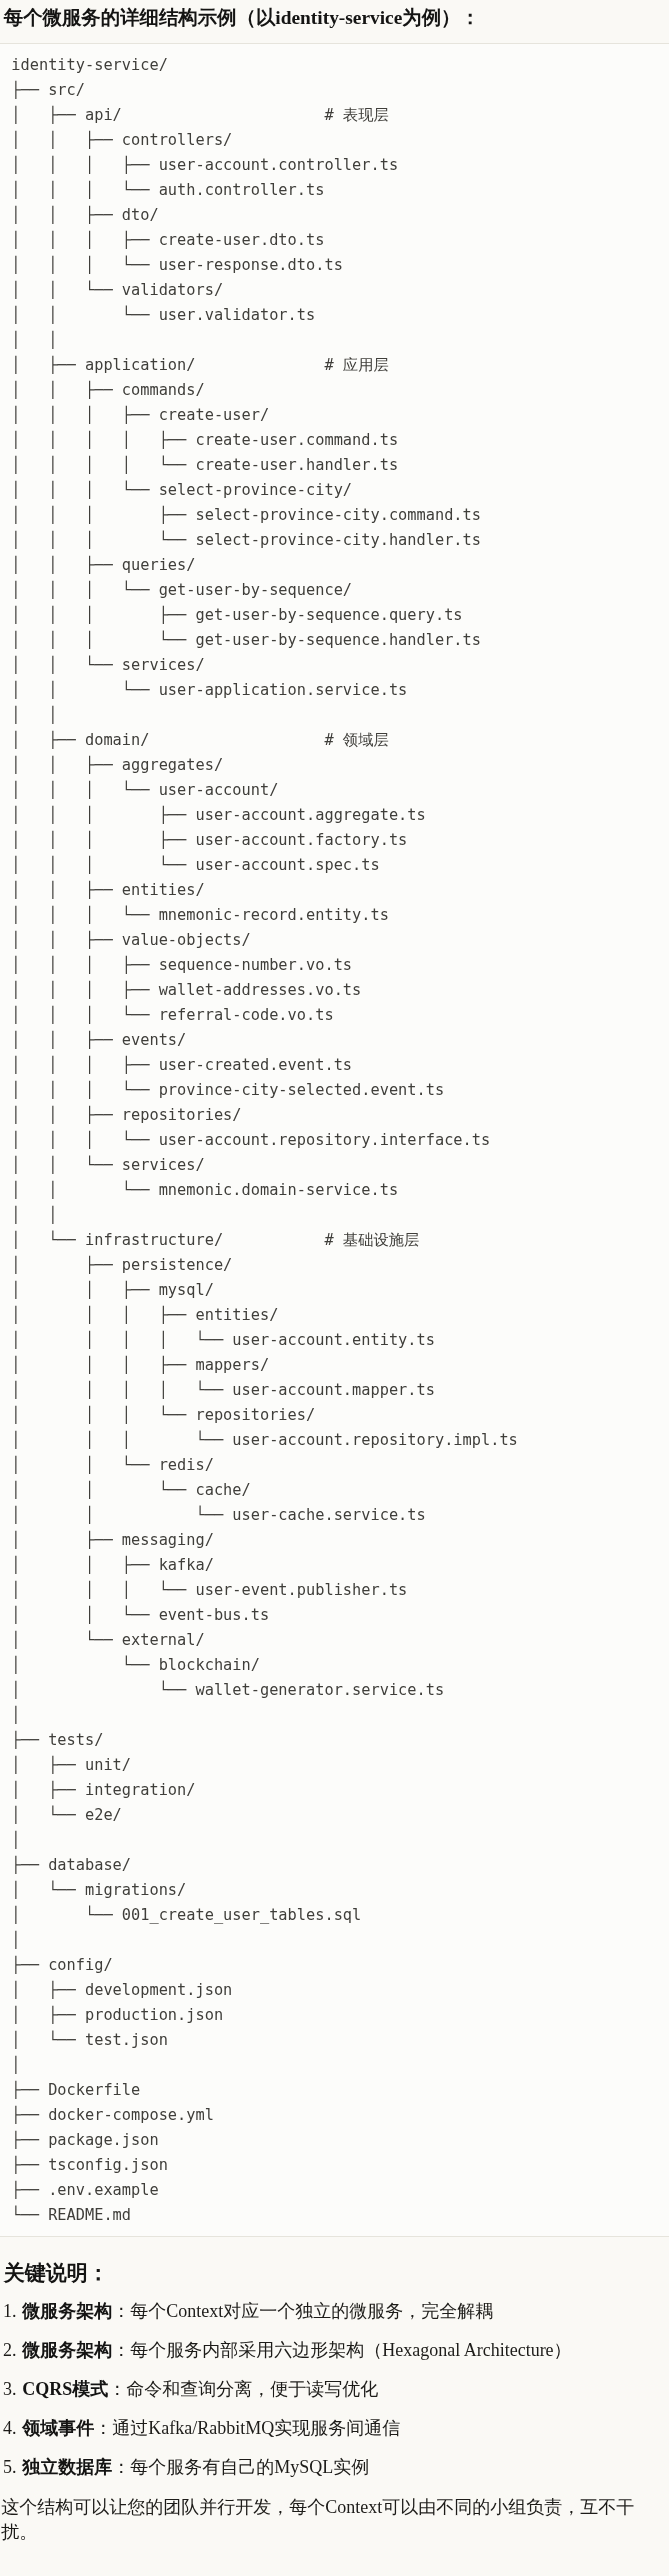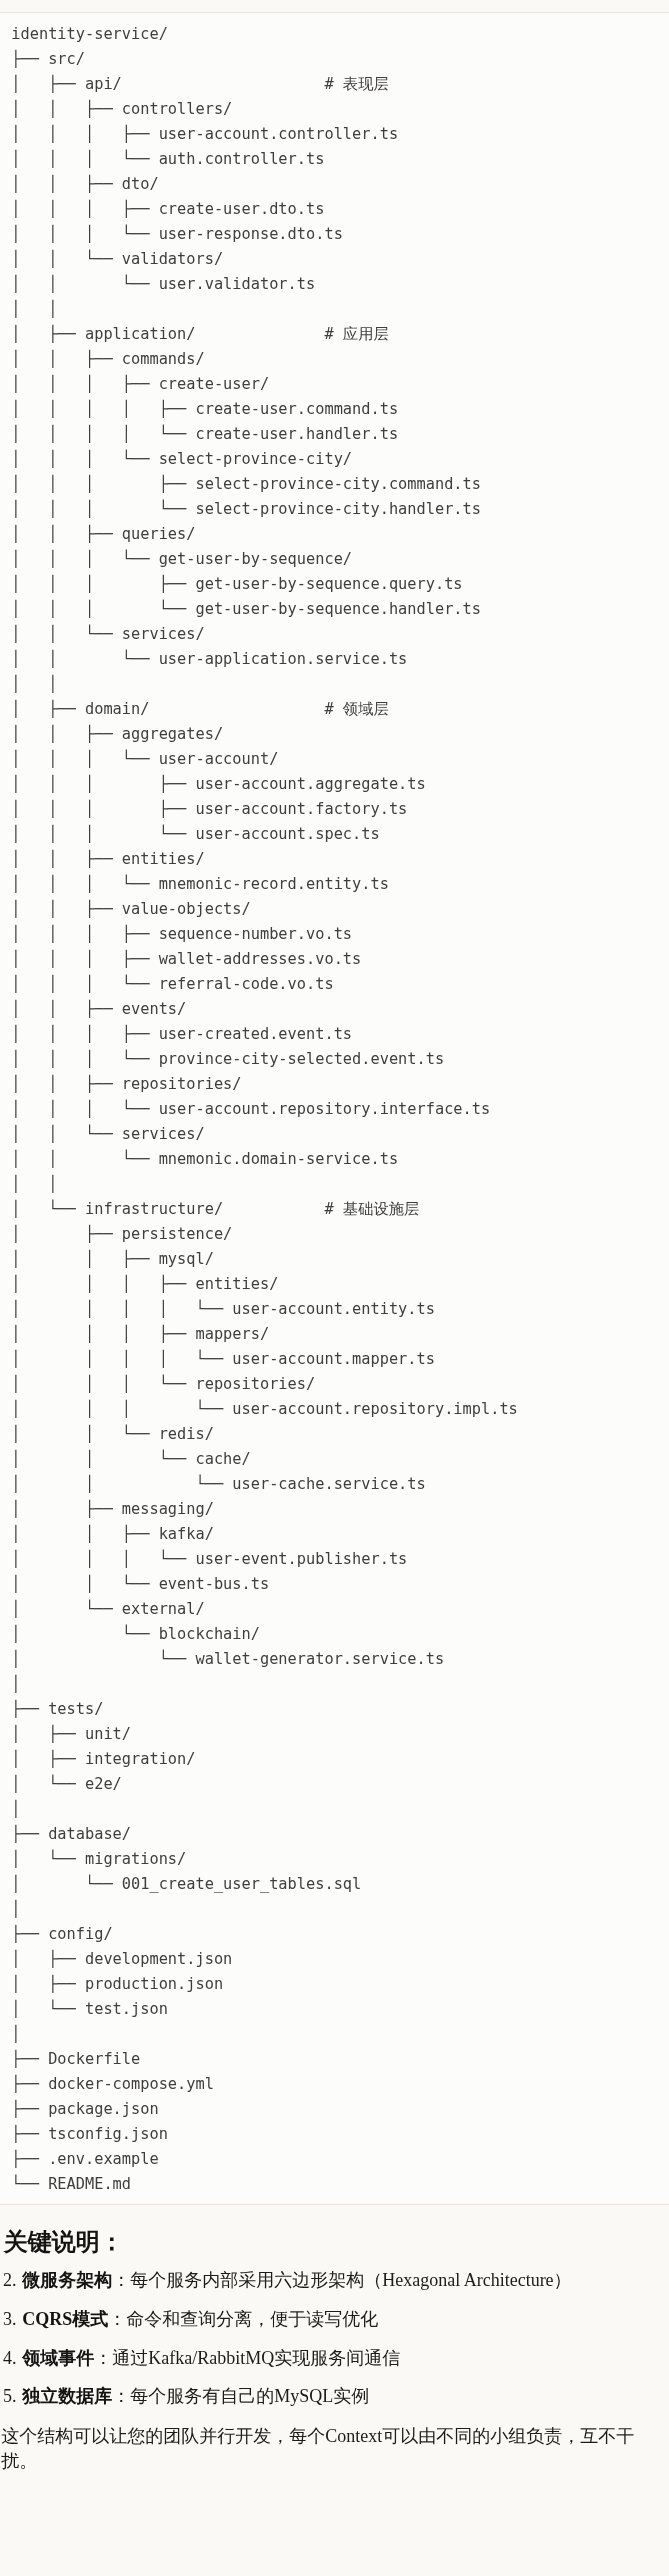--- a/index.html
+++ b/index.html
@@ -38,21 +38,21 @@
     line-height: 25px;
     color: #3f3e3a;
     white-space: pre;
   }
   .code-line {
     height: 25px;
     white-space: pre;
   }
   .notes-heading {
     margin: 22.5px 5px 0 3.8px;
-    font-size: 24px;
+    font-size: 21px;
     line-height: 29px;
     font-weight: 700;
     color: #141413;
   }
   .notes {
     list-style: none;
     margin: 11.3px 0 0 0;
     padding: 0 5px 0 3.1px;
   }
   .note-item {
@@ -73,28 +73,32 @@
     font-size: 18px;
     line-height: 25px;
     color: #1d1c19;
   }
 </style>
 </head>
 <body>
 
 <div class="page">
 
+  <h3 class="title">每个微服务的详细结构示例（以identity-service为例）：</h3>
 
   <div class="codeblock">
     <div class="code" id="tree"><div class="code-line">identity-service/</div><div class="code-line">├── src/</div><div class="code-line">│   ├── api/                      # 表现层</div><div class="code-line">│   │   ├── controllers/</div><div class="code-line">│   │   │   ├── user-account.controller.ts</div><div class="code-line">│   │   │   └── auth.controller.ts</div><div class="code-line">│   │   ├── dto/</div><div class="code-line">│   │   │   ├── create-user.dto.ts</div><div class="code-line">│   │   │   └── user-response.dto.ts</div><div class="code-line">│   │   └── validators/</div><div class="code-line">│   │       └── user.validator.ts</div><div class="code-line">│   │</div><div class="code-line">│   ├── application/              # 应用层</div><div class="code-line">│   │   ├── commands/</div><div class="code-line">│   │   │   ├── create-user/</div><div class="code-line">│   │   │   │   ├── create-user.command.ts</div><div class="code-line">│   │   │   │   └── create-user.handler.ts</div><div class="code-line">│   │   │   └── select-province-city/</div><div class="code-line">│   │   │       ├── select-province-city.command.ts</div><div class="code-line">│   │   │       └── select-province-city.handler.ts</div><div class="code-line">│   │   ├── queries/</div><div class="code-line">│   │   │   └── get-user-by-sequence/</div><div class="code-line">│   │   │       ├── get-user-by-sequence.query.ts</div><div class="code-line">│   │   │       └── get-user-by-sequence.handler.ts</div><div class="code-line">│   │   └── services/</div><div class="code-line">│   │       └── user-application.service.ts</div><div class="code-line">│   │</div><div class="code-line">│   ├── domain/                   # 领域层</div><div class="code-line">│   │   ├── aggregates/</div><div class="code-line">│   │   │   └── user-account/</div><div class="code-line">│   │   │       ├── user-account.aggregate.ts</div><div class="code-line">│   │   │       ├── user-account.factory.ts</div><div class="code-line">│   │   │       └── user-account.spec.ts</div><div class="code-line">│   │   ├── entities/</div><div class="code-line">│   │   │   └── mnemonic-record.entity.ts</div><div class="code-line">│   │   ├── value-objects/</div><div class="code-line">│   │   │   ├── sequence-number.vo.ts</div><div class="code-line">│   │   │   ├── wallet-addresses.vo.ts</div><div class="code-line">│   │   │   └── referral-code.vo.ts</div><div class="code-line">│   │   ├── events/</div><div class="code-line">│   │   │   ├── user-created.event.ts</div><div class="code-line">│   │   │   └── province-city-selected.event.ts</div><div class="code-line">│   │   ├── repositories/</div><div class="code-line">│   │   │   └── user-account.repository.interface.ts</div><div class="code-line">│   │   └── services/</div><div class="code-line">│   │       └── mnemonic.domain-service.ts</div><div class="code-line">│   │</div><div class="code-line">│   └── infrastructure/           # 基础设施层</div><div class="code-line">│       ├── persistence/</div><div class="code-line">│       │   ├── mysql/</div><div class="code-line">│       │   │   ├── entities/</div><div class="code-line">│       │   │   │   └── user-account.entity.ts</div><div class="code-line">│       │   │   ├── mappers/</div><div class="code-line">│       │   │   │   └── user-account.mapper.ts</div><div class="code-line">│       │   │   └── repositories/</div><div class="code-line">│       │   │       └── user-account.repository.impl.ts</div><div class="code-line">│       │   └── redis/</div><div class="code-line">│       │       └── cache/</div><div class="code-line">│       │           └── user-cache.service.ts</div><div class="code-line">│       ├── messaging/</div><div class="code-line">│       │   ├── kafka/</div><div class="code-line">│       │   │   └── user-event.publisher.ts</div><div class="code-line">│       │   └── event-bus.ts</div><div class="code-line">│       └── external/</div><div class="code-line">│           └── blockchain/</div><div class="code-line">│               └── wallet-generator.service.ts</div><div class="code-line">│</div><div class="code-line">├── tests/</div><div class="code-line">│   ├── unit/</div><div class="code-line">│   ├── integration/</div><div class="code-line">│   └── e2e/</div><div class="code-line">│</div><div class="code-line">├── database/</div><div class="code-line">│   └── migrations/</div><div class="code-line">│       └── 001_create_user_tables.sql</div><div class="code-line">│</div><div class="code-line">├── config/</div><div class="code-line">│   ├── development.json</div><div class="code-line">│   ├── production.json</div><div class="code-line">│   └── test.json</div><div class="code-line">│</div><div class="code-line">├── Dockerfile</div><div class="code-line">├── docker-compose.yml</div><div class="code-line">├── package.json</div><div class="code-line">├── tsconfig.json</div><div class="code-line">├── .env.example</div><div class="code-line">└── README.md</div></div>
   </div>
 
   <h3 class="notes-heading">关键说明：</h3>
 
   <ol class="notes" id="notes">
+  <li class="note-item">
+    <span class="note-num">1.</span><strong class="note-label">微服务架构</strong><span class="note-text">：每个Context对应一个独立的微服务，完全解耦</span>
+  </li>
 
   <li class="note-item">
     <span class="note-num">2.</span><strong class="note-label">微服务架构</strong><span class="note-text">：每个服务内部采用六边形架构（Hexagonal Architecture）</span>
   </li>
 
   <li class="note-item">
     <span class="note-num">3.</span><strong class="note-label">CQRS模式</strong><span class="note-text">：命令和查询分离，便于读写优化</span>
   </li>
 
   <li class="note-item">

